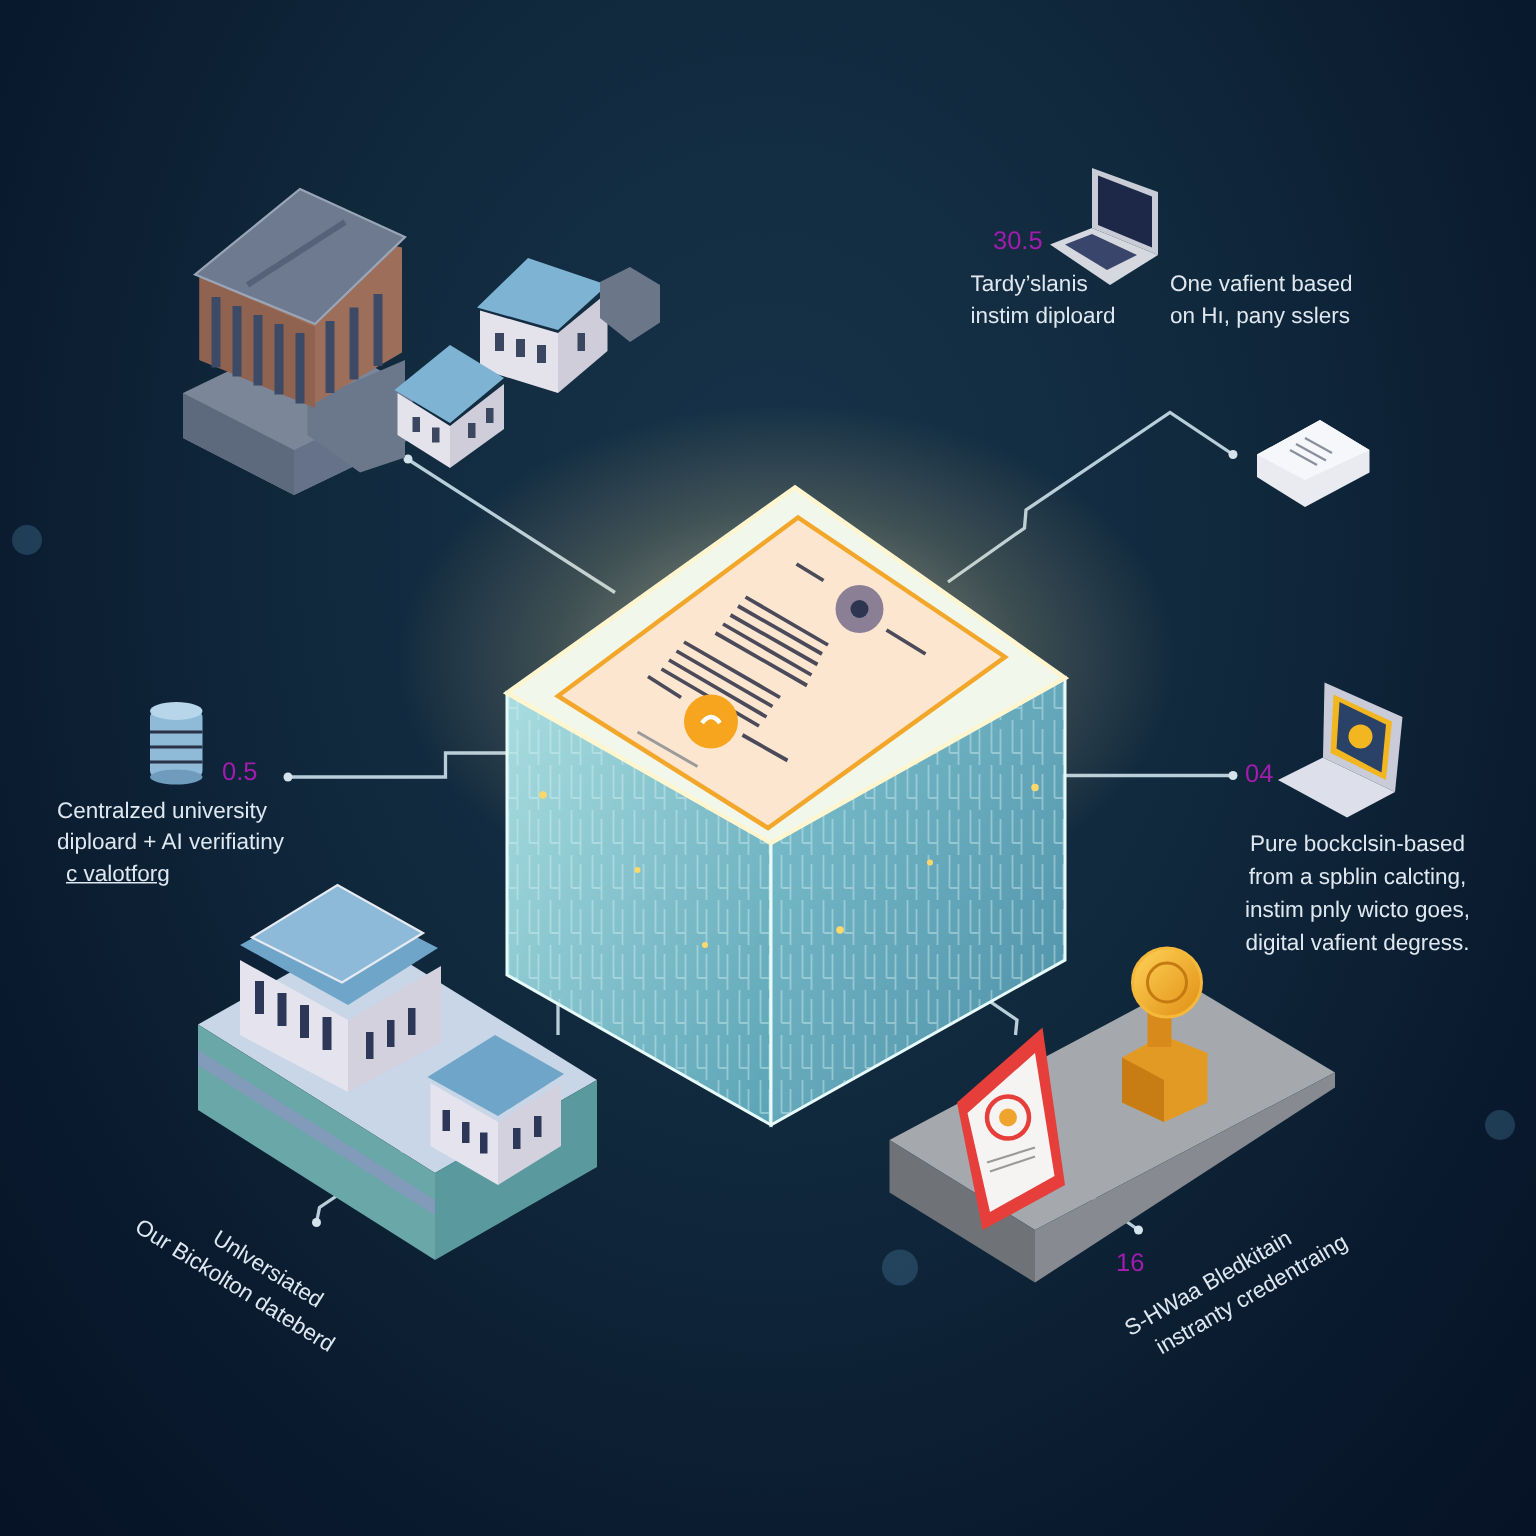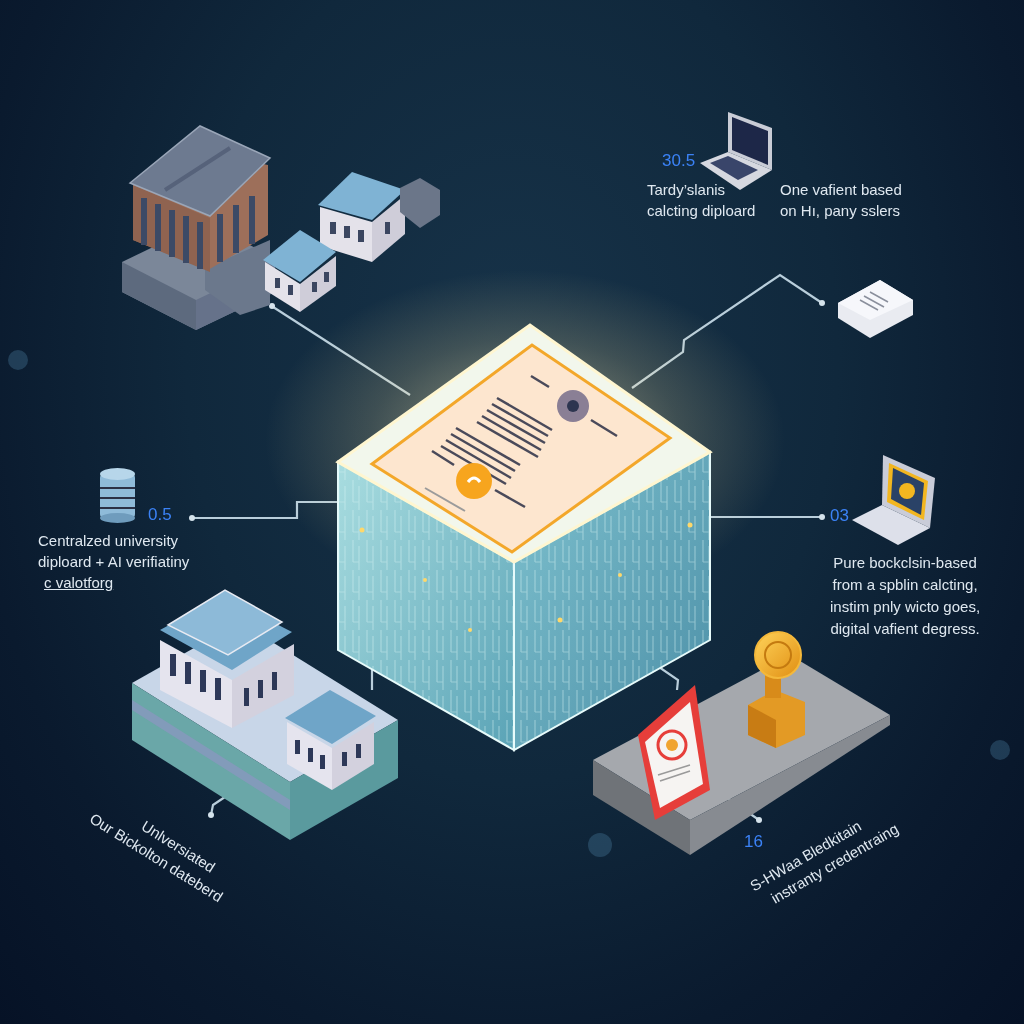--- a/index.html
+++ b/index.html
@@ -4,21 +4,21 @@
 <style>
   html, body { margin:0; padding:0; }
   body {
     width:1024px; height:1024px; overflow:hidden; position:relative;
     background: radial-gradient(ellipse at 50% 35%, #173349 0%, #10283c 45%, #0a1a2e 75%, #061226 100%);
     font-family: "Liberation Sans", sans-serif;
     color:#dbe6ef;
   }
   .layer { position:absolute; left:0; top:0; width:1024px; height:1024px; }
   .txt { position:absolute; color:#dfe8f0; font-size:15px; line-height:21px; white-space:nowrap; }
-  .num { position:absolute; color:#3b82f6; font-size:17px; }
+  .num { position:absolute; color:#a21caf; font-size:17px; }
 </style>
 </head>
 <body>
 
 <svg class="layer" viewBox="0 0 1024 1024" width="1024" height="1024">
   <defs>
     <radialGradient id="glow" cx="50%" cy="50%" r="50%">
       <stop offset="0%" stop-color="#fff3c4" stop-opacity="0.55"></stop>
       <stop offset="60%" stop-color="#ffe49a" stop-opacity="0.18"></stop>
       <stop offset="100%" stop-color="#ffe49a" stop-opacity="0"></stop>
@@ -239,39 +239,39 @@
     <circle cx="600" cy="845" r="12"></circle>
       <circle cx="18" cy="360" r="10"></circle>
       <circle cx="1000" cy="750" r="10"></circle>
   </g>
 </svg>
 
 <div>
   <span class="num" style="left:662px; top:151px;">30.5</span>
   <div class="txt" style="left:647px; top:179px;">
     <div>Tardy’slanis</div>
-    <div>calcting diploard</div>
+    <div>instim diploard</div>
   </div>
   <div class="txt" style="left:780px; top:179px;">
     <div>One vafient based</div>
     <div>on Hı, pany sslers</div>
   </div>
 </div>
 
 <div>
   <span class="num" style="left:148px; top:505px;">0.5</span>
   <div class="txt" style="left:38px; top:530px;">
     <div>Centralzed university</div>
     <div>diploard + AI verifiatiny</div>
     <div style="padding-left:6px;text-decoration:underline;">c valotforg</div>
   </div>
 </div>
 
 <div>
-  <span class="num" style="left:830px; top:506px;">03</span>
+  <span class="num" style="left:830px; top:506px;">04</span>
   <div class="txt" style="left:830px; top:552px; line-height:22px;text-align:center;">
     <div>Pure bockclsin-based</div>
     <div>from a spblin calcting,</div>
     <div>instim pnly wicto goes,</div>
     <div>digital vafient degress.</div>
   </div>
 </div>
 
 <div>
   <div class="txt" style="left:108px; top:790px; transform-origin:0 0; transform:rotate(32deg);">

